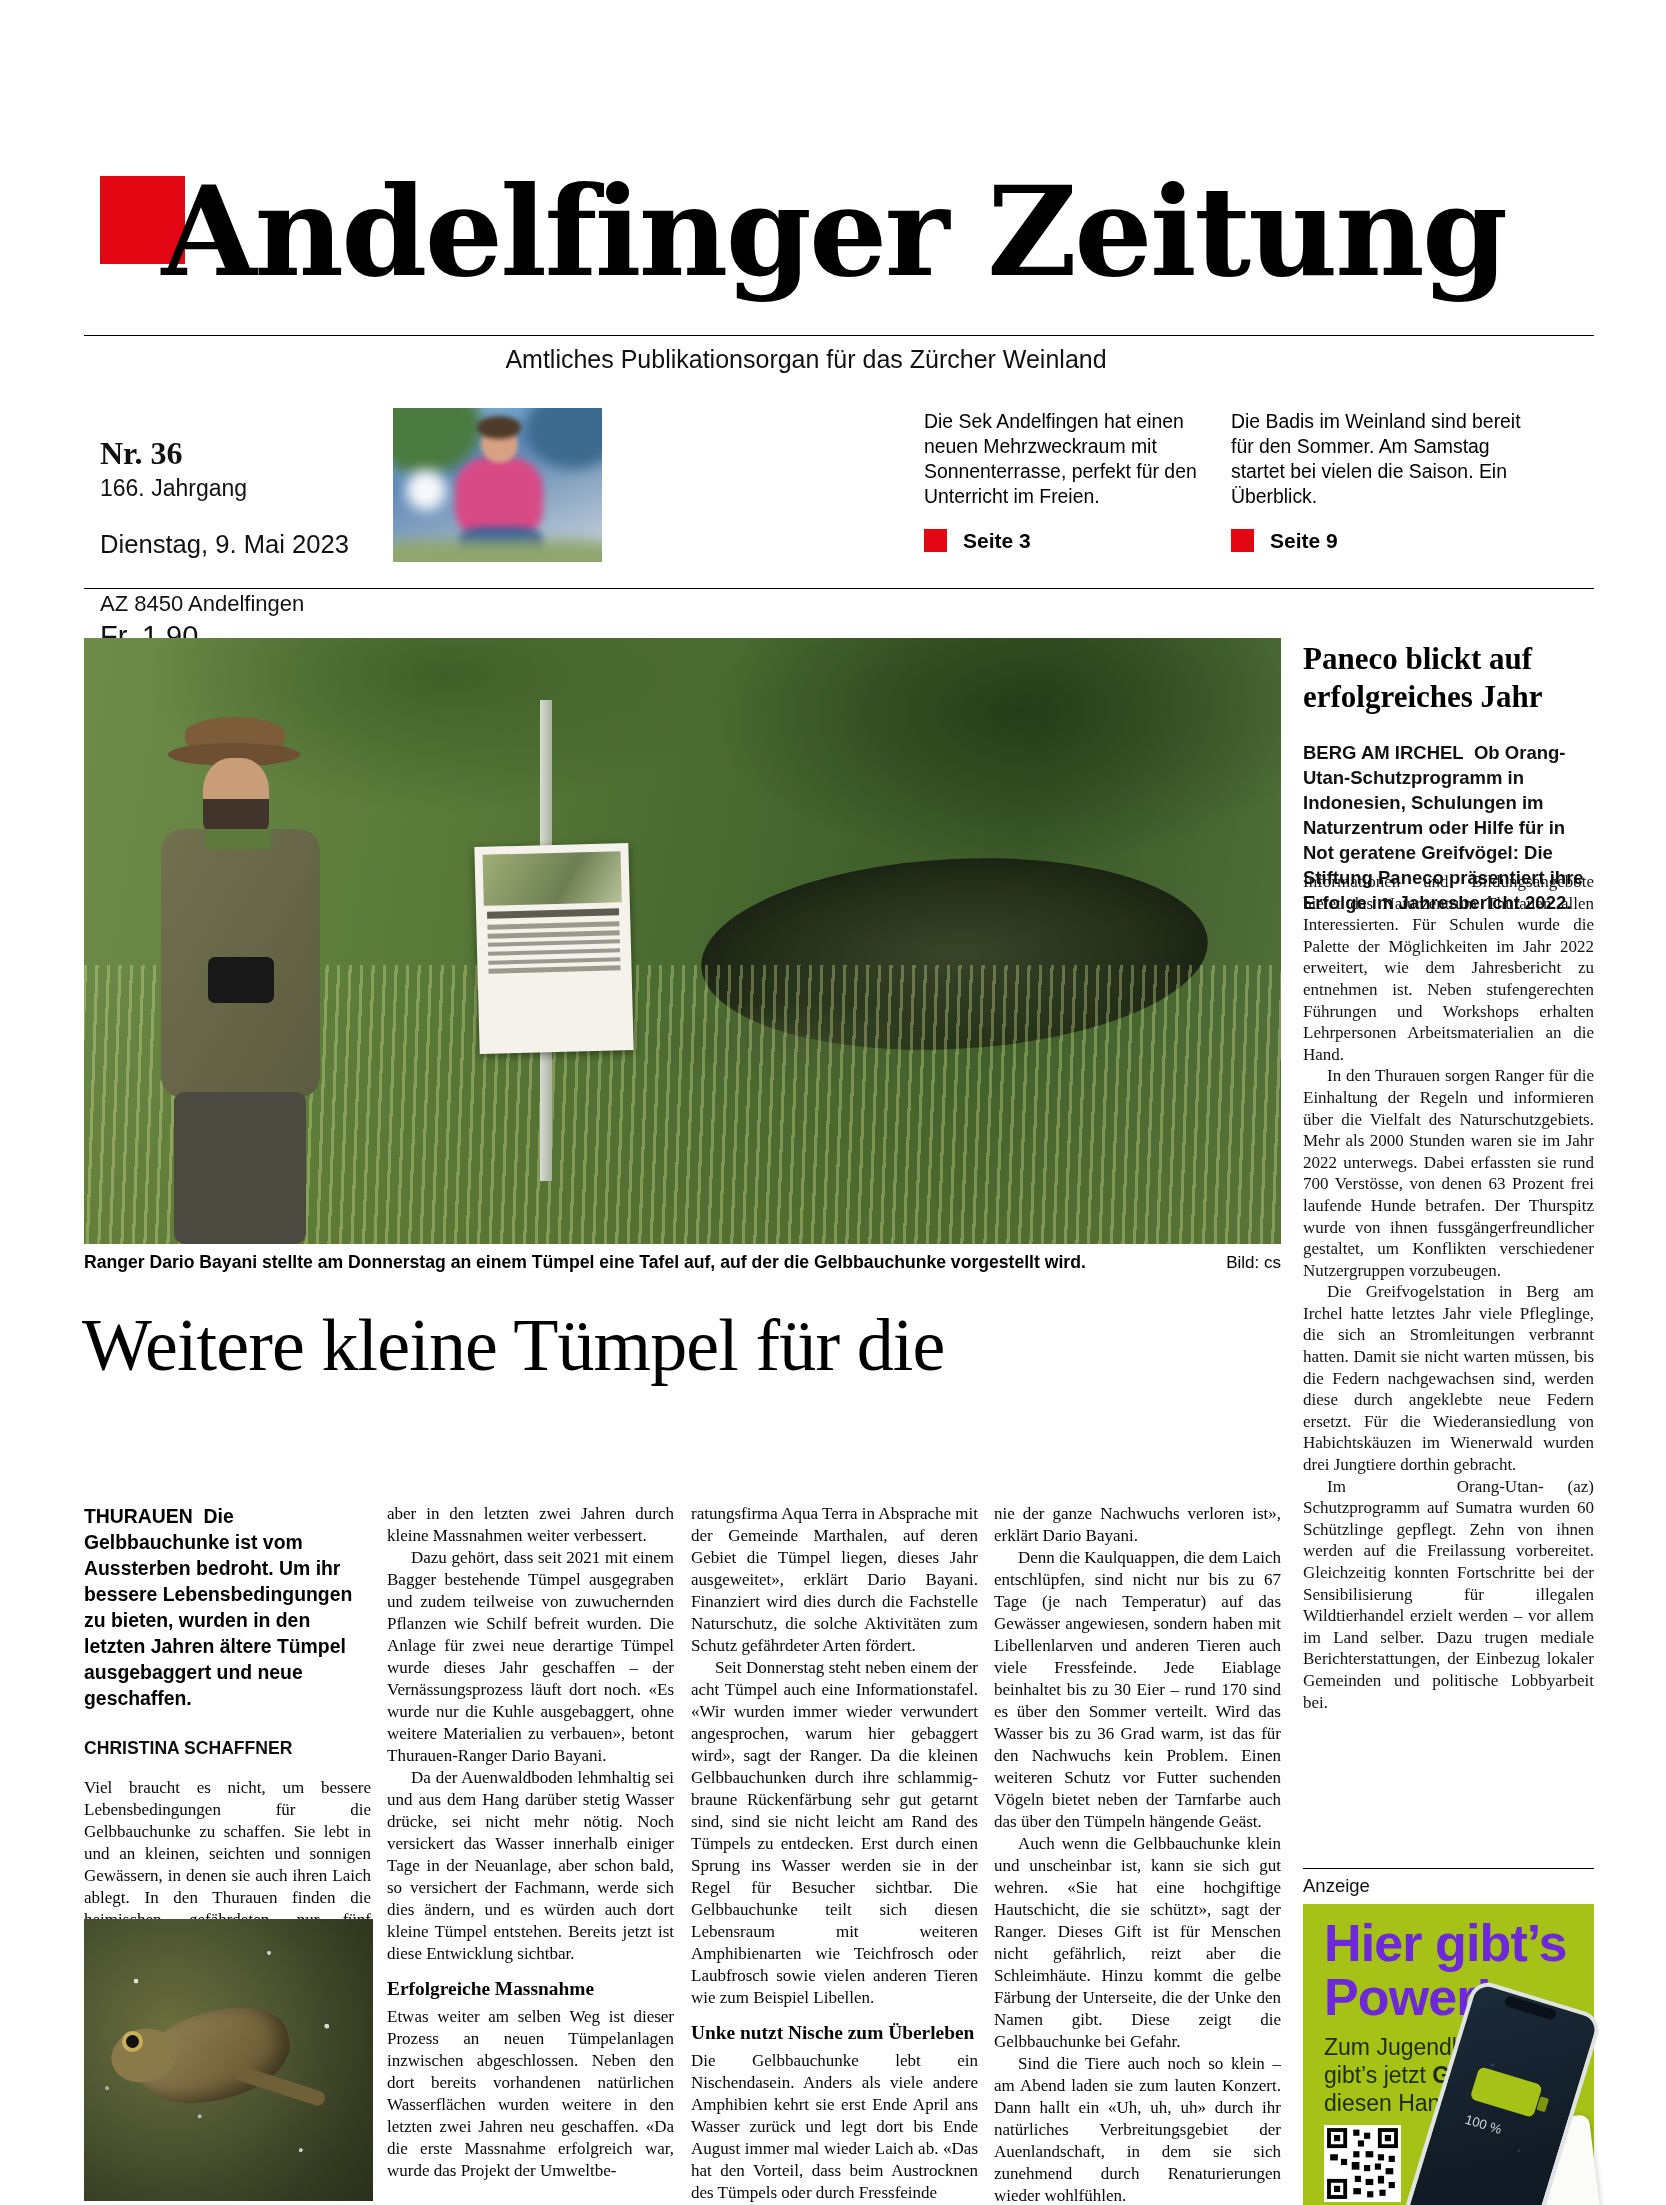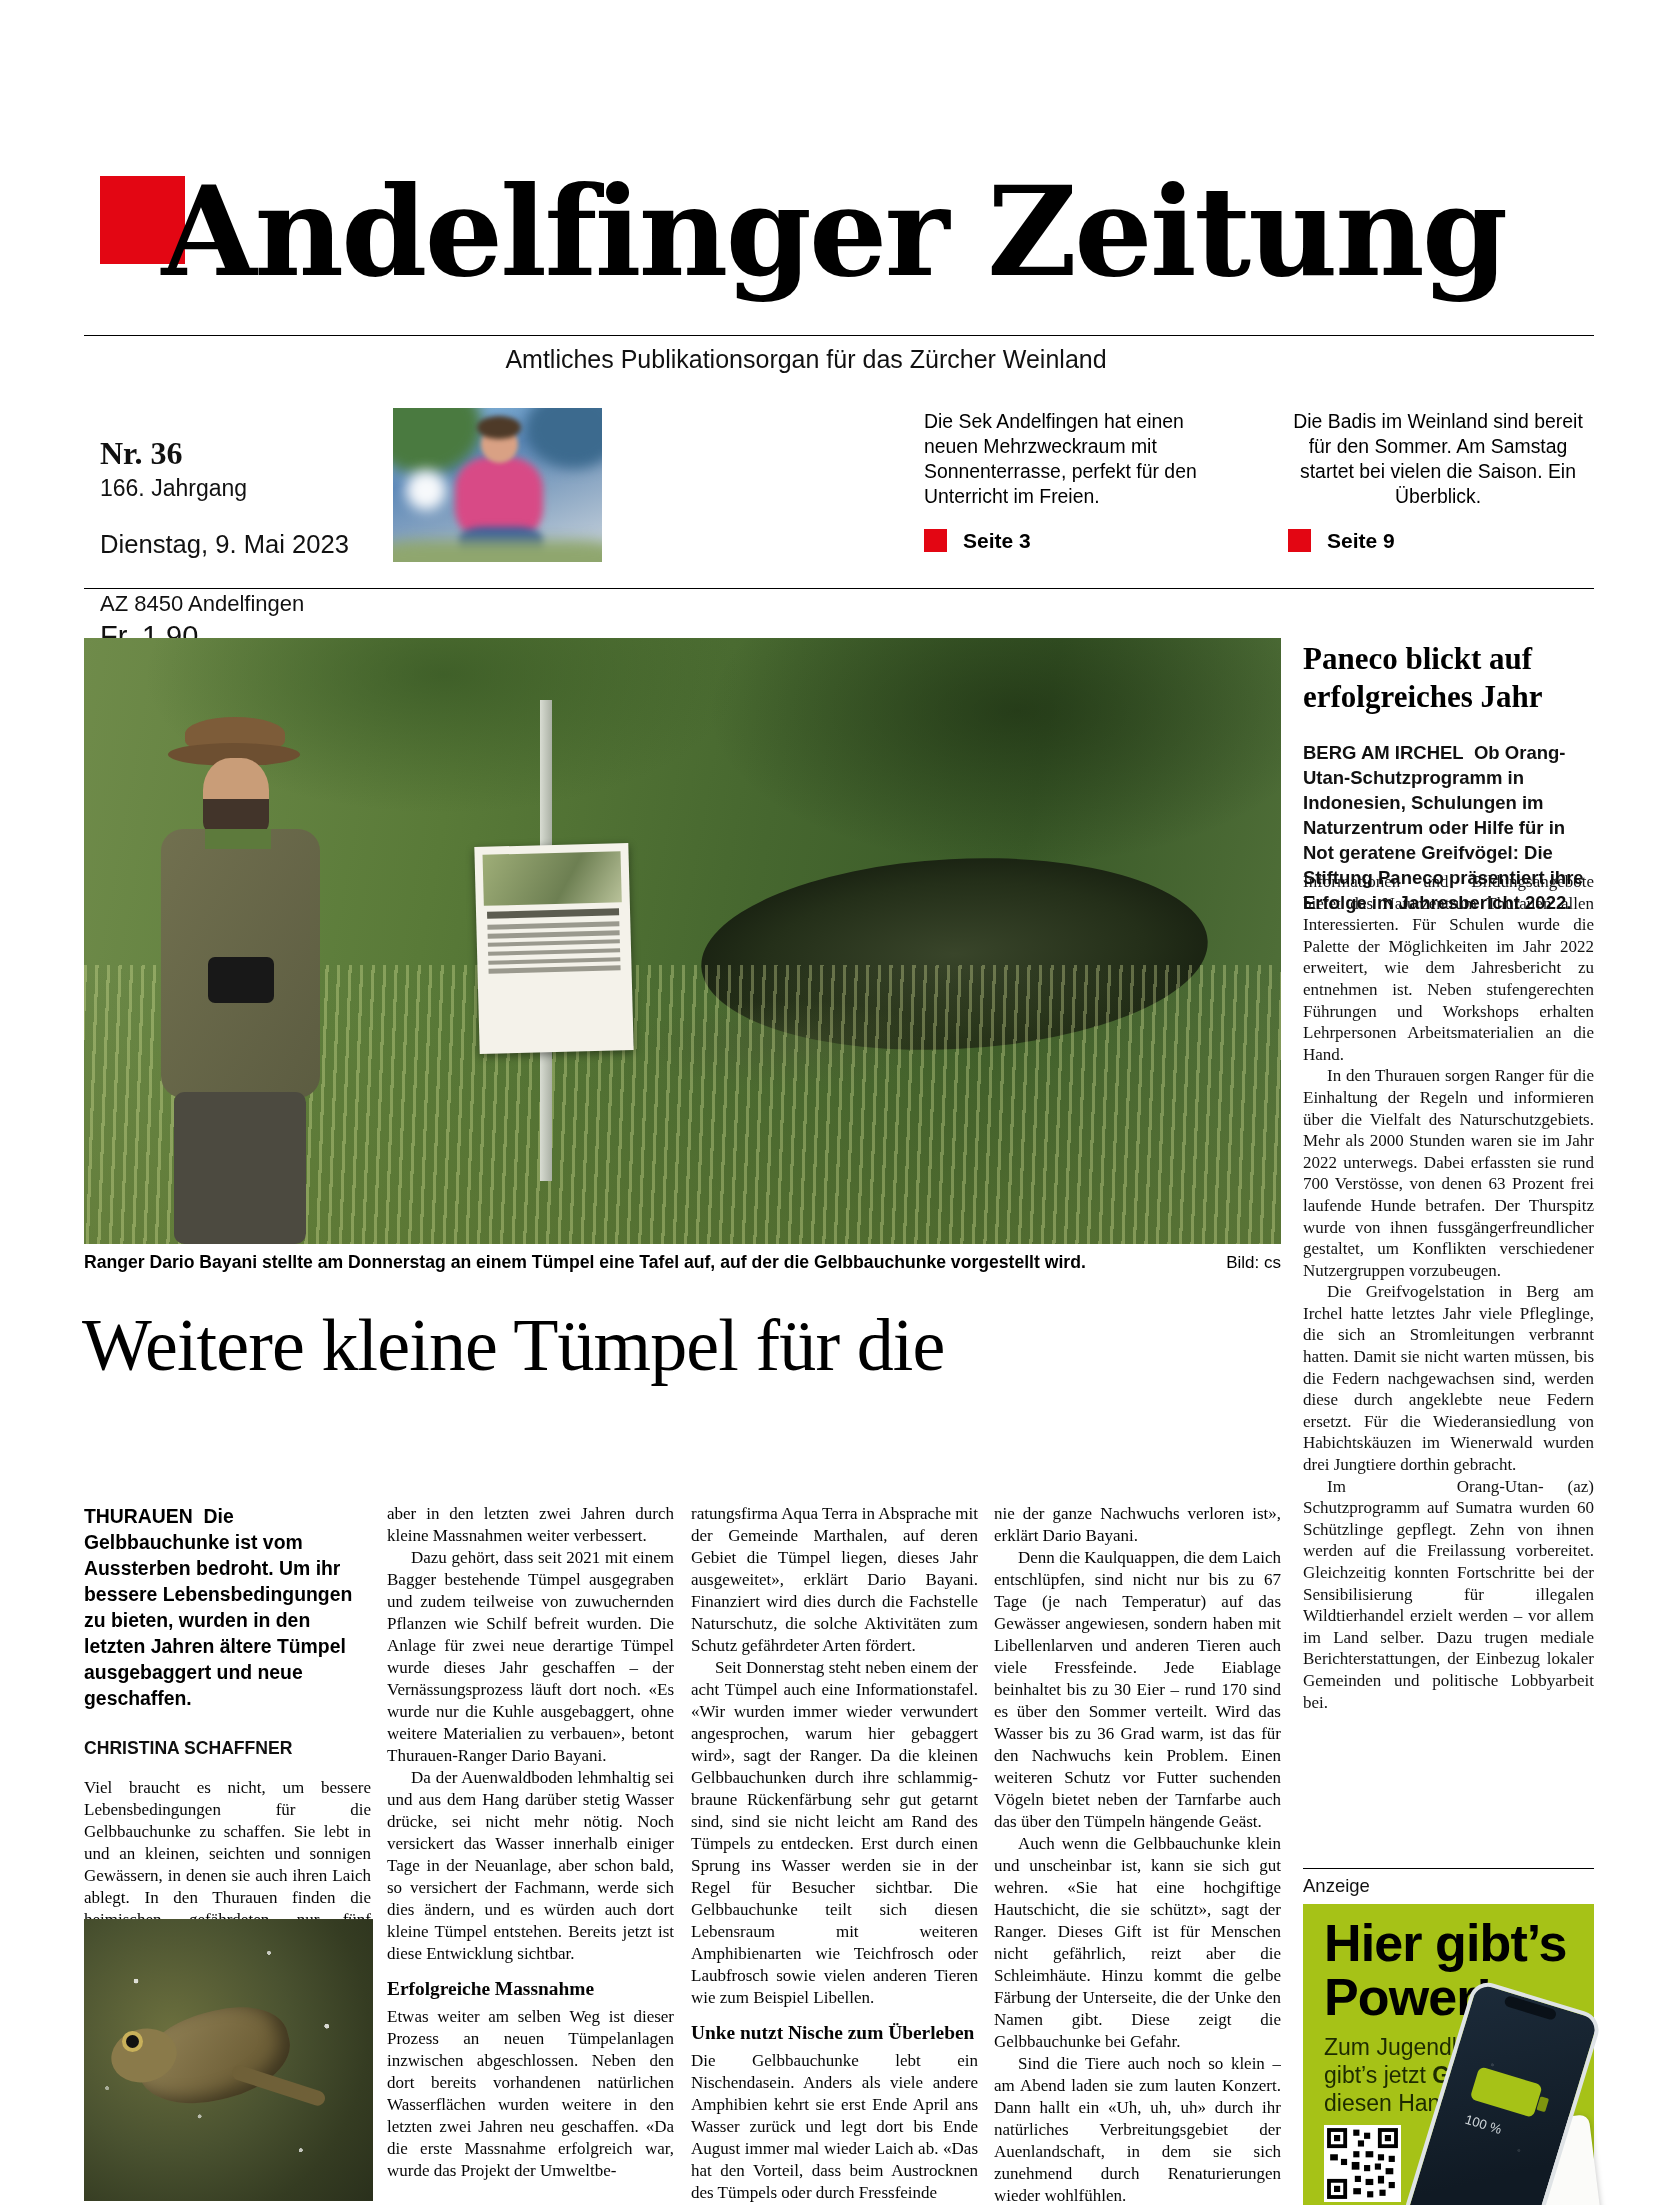--- a/index.html
+++ b/index.html
@@ -106,21 +106,21 @@
   .side-lead{left:1303px;top:727px;width:291px;font-weight:700;font-size:18.5px;line-height:25px;margin-top:13px;}
   .side-body{left:1303px;top:871px;width:291px;height:939px;overflow:hidden;
       font-family:"Liberation Serif",serif;font-size:17px;line-height:21.6px;text-align:justify;hyphens:auto;}
   .side-body p{margin:0;}
   .side-body p.ind{text-indent:24px;}
 
   
   .rule-ad{left:1303px;top:1868px;width:291px;height:0.9px;}
   .ad-label{left:1303px;top:1875px;font-size:18.5px;}
   .ad-box{left:1303px;top:1904px;width:291px;height:304px;background:#a6c217;overflow:visible;}
-  .ad-h{position:absolute;left:21px;top:11.5px;font-weight:700;font-size:52px;line-height:54px;color:#000000;letter-spacing:-0.9px;}
+  .ad-h{position:absolute;left:21px;top:11.5px;font-weight:700;font-size:52px;line-height:54px;color:#6d28d9;letter-spacing:-0.9px;}
   .ad-t{position:absolute;left:21px;top:129px;font-size:23px;line-height:28px;color:#1d2b00;}
   .ad-t b{font-weight:700;}
   .ad-qr{position:absolute;left:21px;top:221px;width:77px;height:77px;background:#fff;}
   .phone-wrap{position:absolute;right:-6.2px;top:88px;width:168px;height:291px;}
   .charger{position:absolute;right:2.6px;bottom:13.2px;width:106px;height:150px;background:#fbfbf9;border-radius:9.7px;
       transform:rotate(-7deg);box-shadow:0 1.8px 6.2px rgba(0,0,0,.25);}
   .charger .cl{position:absolute;left:11.5px;width:40px;height:6.2px;background:#a6c217;border-radius:3.5px;}
   .phone{position:absolute;left:2.6px;top:0;width:126px;height:247px;background:
       radial-gradient(circle at 30% 30%,rgba(255,255,255,.12) 0 1.3px,rgba(0,0,0,0) 1.8px),
       radial-gradient(circle at 70% 60%,rgba(255,255,255,.10) 0 1.3px,rgba(0,0,0,0) 1.8px),
@@ -160,21 +160,21 @@
     <div class="blob" style="left:-17.6px;top:132px;width:247px;height:53px;background:#8fa66e;filter:blur(7px);border-radius:20%;"></div>
   </div>
 
   <div class="abs teaser" style="left:924px;">
     <div>Die Sek Andelfingen hat einen neuen Mehrzweckraum mit Sonnenterrasse, perfekt für den Unterricht im Freien.</div>
     <div class="pagerow">
       <span class="tsq"></span>
       <span class="pagelabel">Seite 3</span>
     </div>
   </div>
-  <div class="abs teaser" style="left:1288px;width:300px;text-align:center;">
+  <div class="abs teaser" style="left:1231px;width:300px;">
     <div>Die Badis im Weinland sind bereit für den Sommer. Am Samstag startet bei vielen die Saison. Ein Überblick.</div>
     <div class="pagerow">
       <span class="tsq"></span>
       <span class="pagelabel">Seite 9</span>
     </div>
   </div>
   <div class="abs rule rule-teaser"></div>
 
   <div class="abs main-photo">
     <div class="pond"></div>

